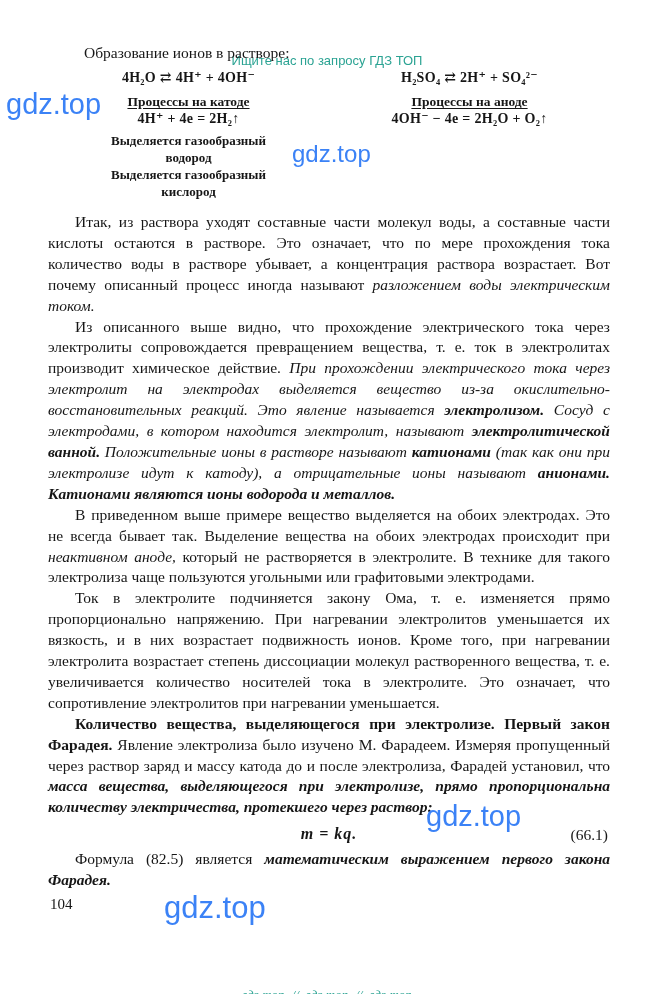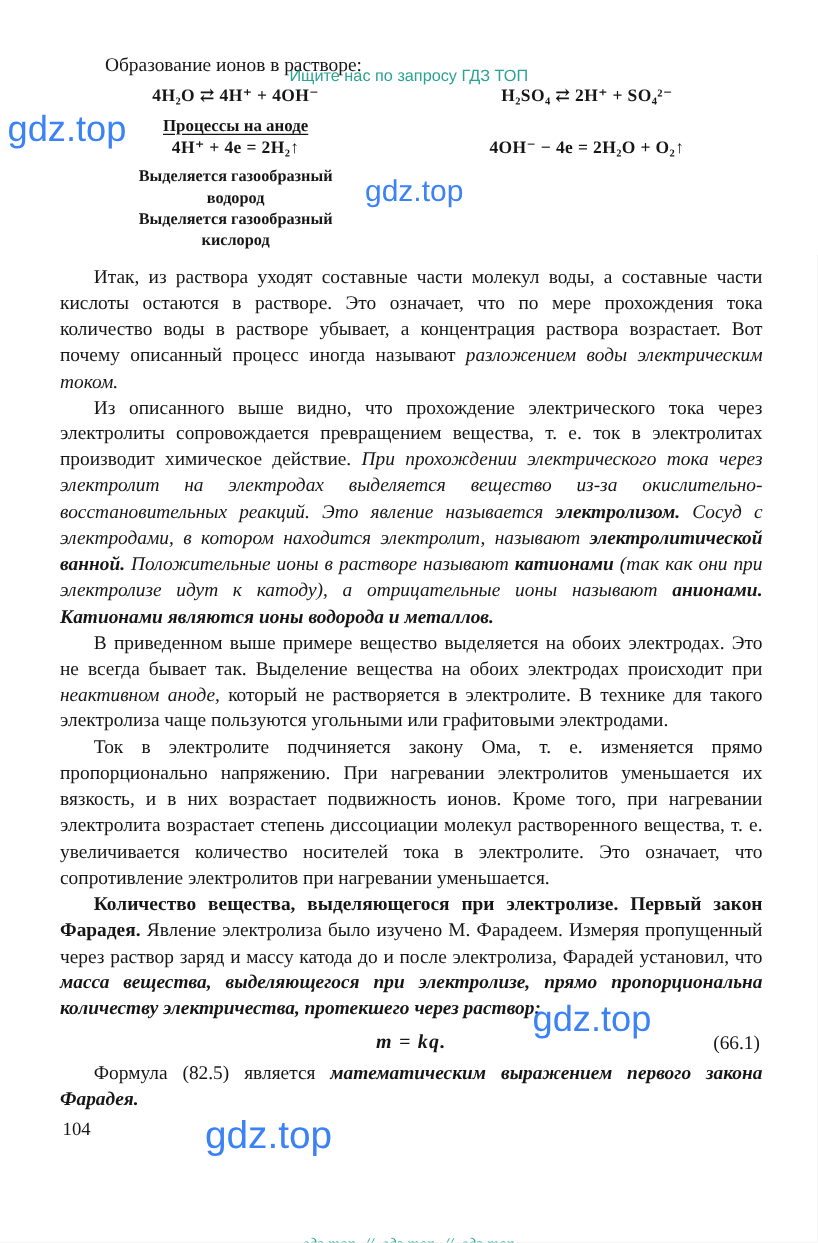--- a/index.html
+++ b/index.html
@@ -65,20 +65,23 @@
 
     <div class="eq-intro">Образование ионов в растворе:</div>
 
     <div class="eq-row">
       <div class="eq-col equation">4H₂O ⇄ 4H⁺ + 4OH⁻</div>
       <div class="eq-col equation">H₂SO₄ ⇄ 2H⁺ + SO₄²⁻</div>
     </div>
 
     <div class="eq-row label-row">
       <div class="eq-col">
+        <span class="proc-label">Процессы на катоде</span>
+      </div>
+      <div class="eq-col">
         <span class="proc-label">Процессы на аноде</span>
       </div>
     </div>
 
     <div class="eq-row reaction-row">
       <div class="eq-col equation">4H⁺ + 4e = 2H₂↑</div>
       <div class="eq-col equation">4OH⁻ − 4e = 2H₂O + O₂↑</div>
     </div>
 
     <div class="eq-row product-row">

